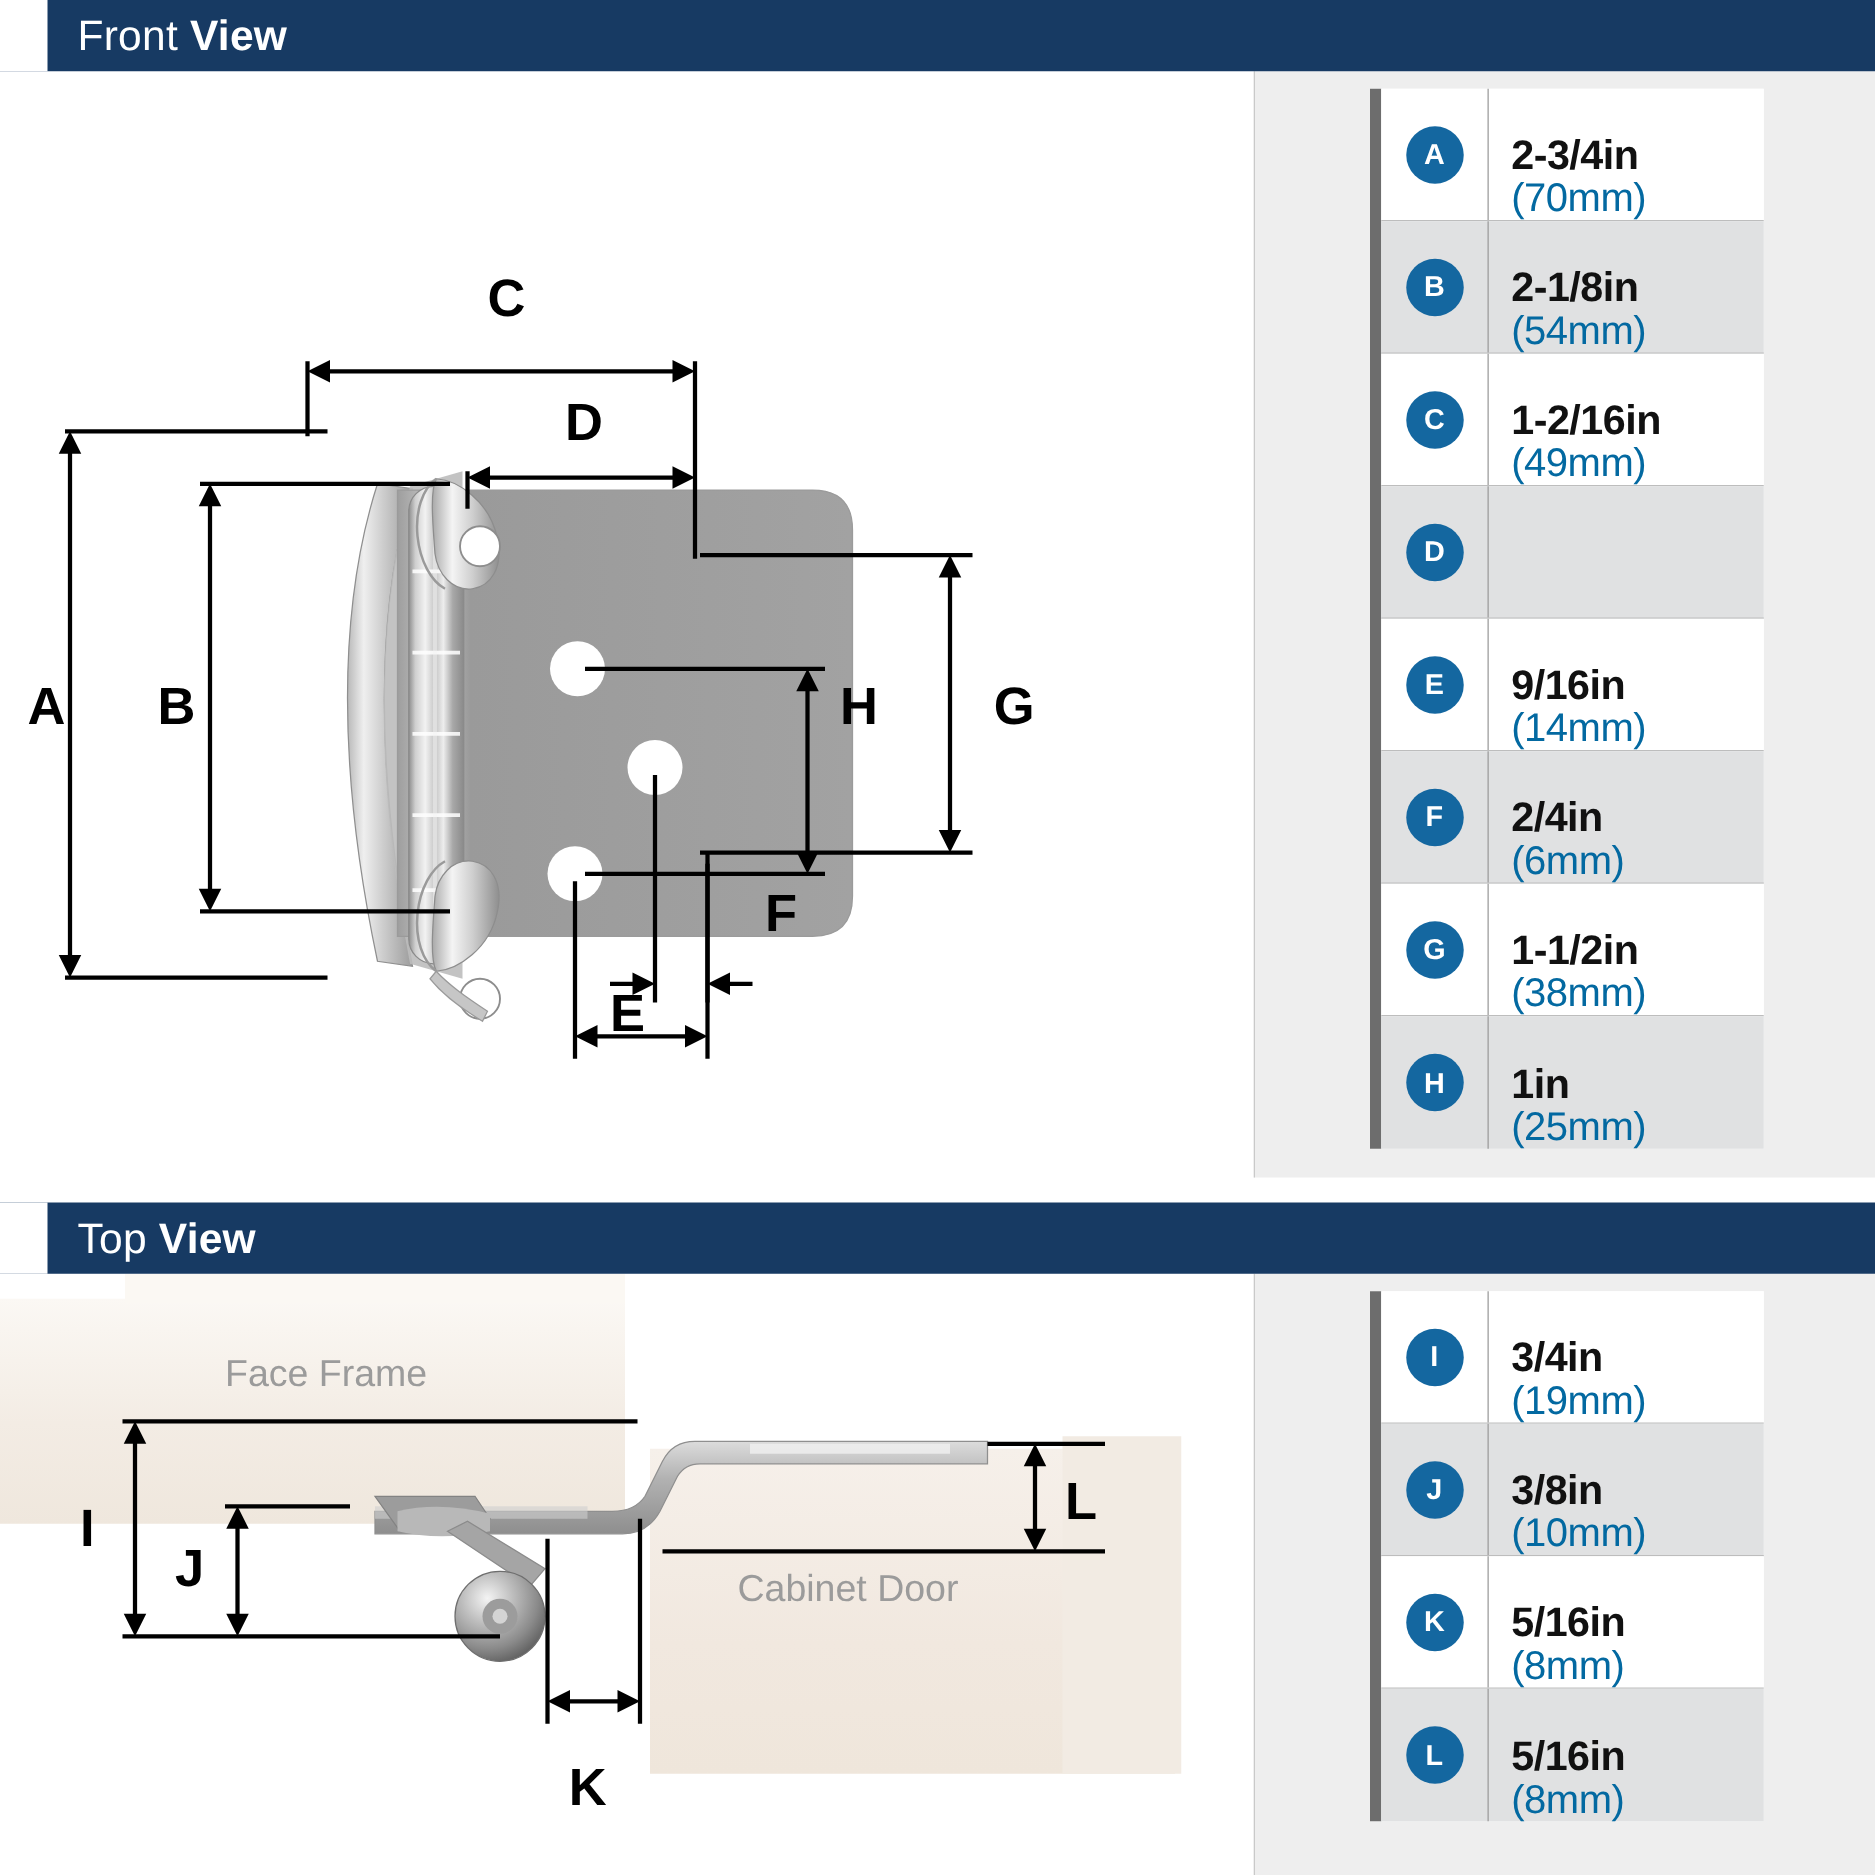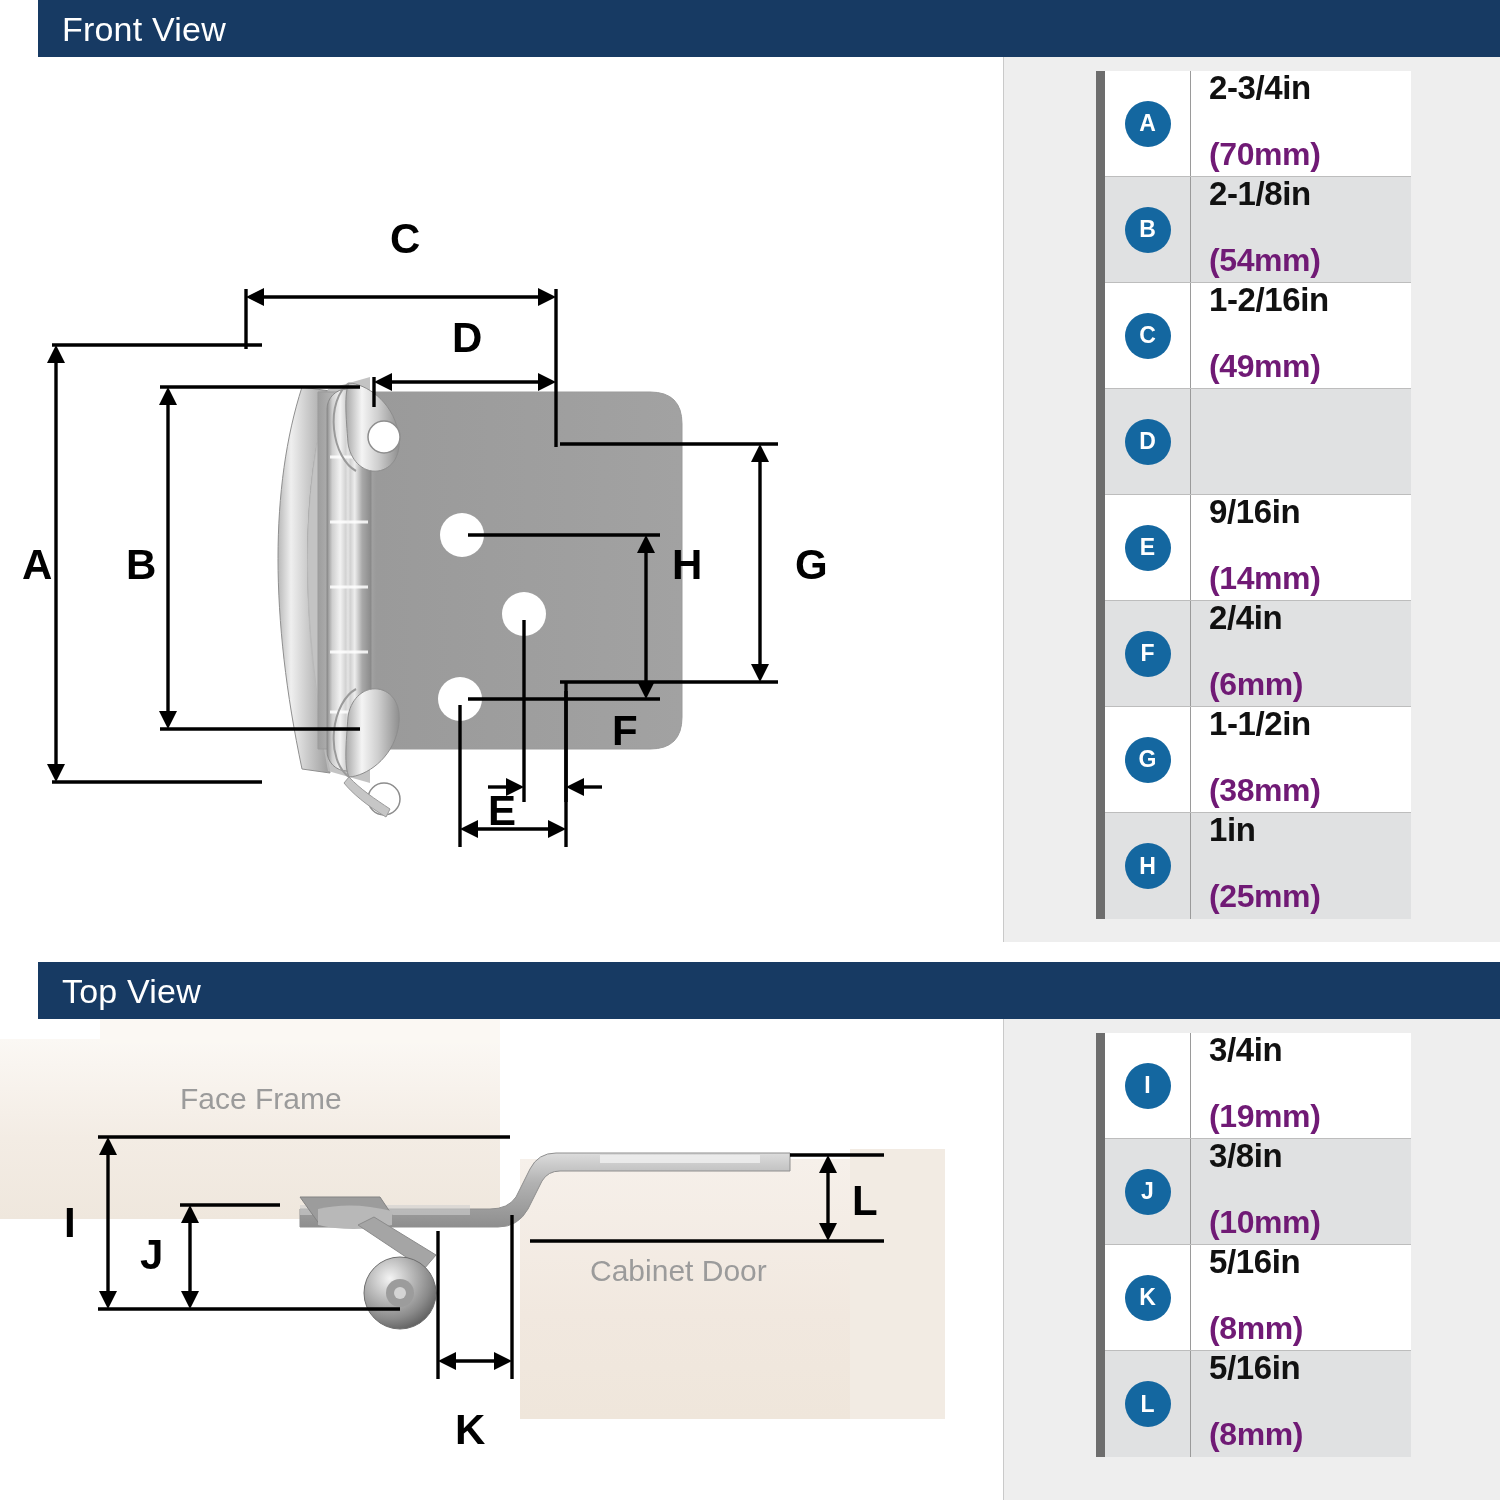--- a/index.html
+++ b/index.html
@@ -20,21 +20,21 @@
     display:flex;align-items:center;
     box-sizing:border-box;
     padding-left:62px;
     z-index:30;
   }
   .view-header .accent{
     position:absolute;left:0;top:0;width:38px;height:57px;background:#ffffff;
   }
   .view-header .htext{font-size:34px;letter-spacing:.2px;line-height:1;}
   .view-header .htext b{font-weight:normal;}
-  .view-header .htext span{font-weight:normal;text-align:right;}
+  .view-header .htext span{font-weight:bold;text-align:right;}
 
   #front-header{top:0;}
   #top-header{top:962px;}
 
   
   .left-panel{position:absolute;left:0;background:#ffffff;}
   #front-left{top:57px;width:1003px;height:885px;}
   #top-left{top:1019px;width:1003px;height:481px;}
 
   .right-panel{position:absolute;left:1003px;width:497px;background:#eeeeee;border-left:1px solid #c9c9c9;box-sizing:border-box;}
@@ -69,25 +69,25 @@
   }
   .badge{
     width:46px;height:46px;border-radius:50%;
     background:#1467A0;
     color:#ffffff;
     display:flex;align-items:center;justify-content:center;
     font-size:23px;font-weight:bold;line-height:1;
   }
   .lvalcell{
     flex:1;
-    display:flex;flex-direction:column;justify-content:flex-start;
-    padding-left:18px;box-sizing:border-box;gap:32px;
+    display:flex;flex-direction:column;justify-content:flex-end;
+    padding-left:18px;box-sizing:border-box;
   }
   .v-in{font-size:33px;font-weight:bold;color:#111111;line-height:1.04;letter-spacing:-0.4px;}
-  .v-mm{font-size:32px;font-weight:bold;color:#701a75;line-height:1.08;letter-spacing:-0.4px;}
+  .v-mm{font-size:32px;font-weight:normal;color:#0369a1;line-height:1.08;letter-spacing:-0.4px;}
 
   
   .draw{position:absolute;left:0;top:0;}
 
   .dimlabel{
     font-family:"Liberation Sans", sans-serif;
     font-weight:bold;
     fill:#000000;
   }
   .partlabel{

